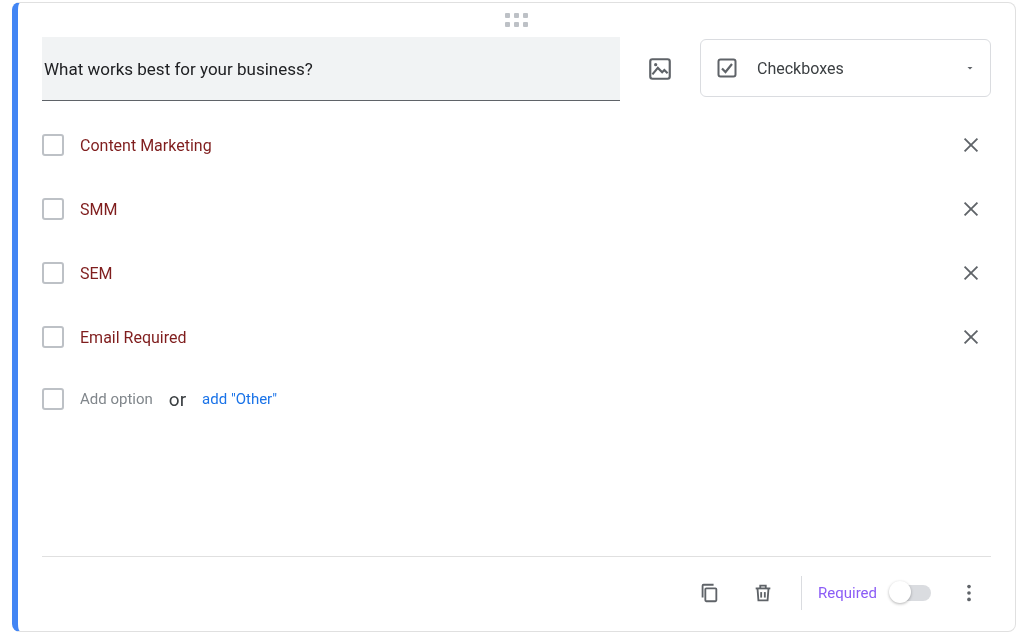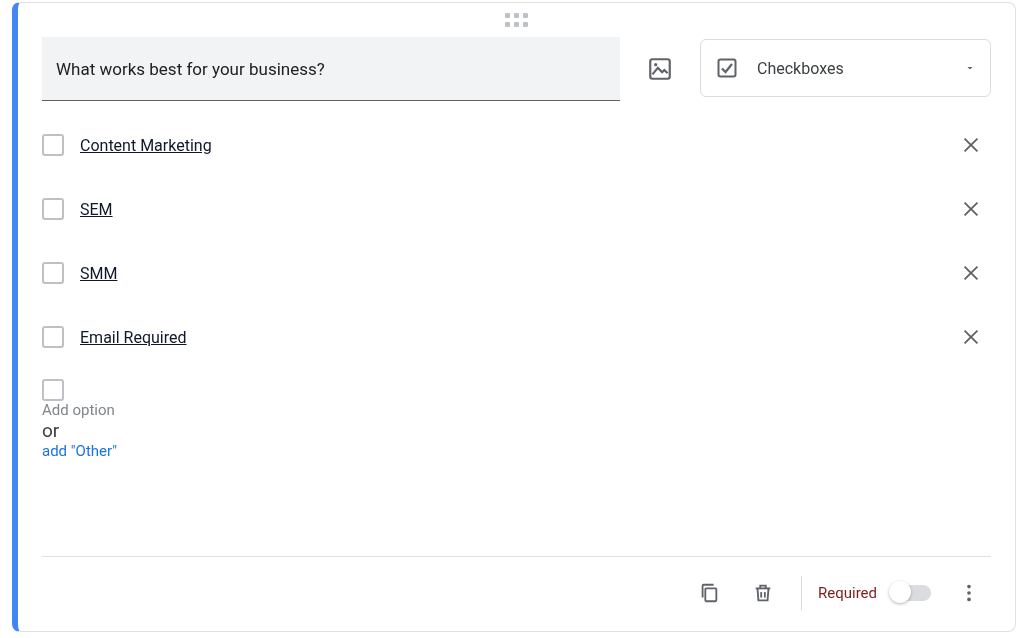--- a/index.html
+++ b/index.html
@@ -42,21 +42,21 @@
     padding:34px 24px 0 24px;
     gap:18px;
   }
   .question-box {
     flex:0 0 578px;
     background:#f1f3f4;
     border-bottom:1px solid #5f6368;
     height:64px;
     display:flex;
     align-items:center;
-    padding:0 12px;
+    padding:0 0;
   }
   .question-box input {
     border:none; outline:none; background:transparent;
     font-size:17px; color:#202124; width:100%;
     font-family:inherit;
   }
   .image-btn {
     width:44px; height:44px;
     display:flex; align-items:center; justify-content:center;
     color:#5f6368; margin-top:10px;
@@ -87,34 +87,33 @@
     gap:16px;
   }
   .option-row + .option-row { margin-top:12px; }
   .cb {
     width:22px; height:22px;
     border:2px solid #bdc1c6;
     border-radius:3px;
     flex:0 0 22px;
   }
   .option-label {
-    font-size:16px; color:#0f172a;
+    font-size:16px; color:#7f1d1d;
     flex:1;
-    text-decoration:underline;
   }
   .remove {
     color:#5f6368; cursor:pointer;
     width:40px; height:40px;
     display:flex; align-items:center; justify-content:center;
   }
   .add-row {
-    display:flex; 
+    display:flex; align-items:center;
+    gap:16px;
     height:40px;
     margin-top:16px;
-    flex-direction:column;
   }
   .add-option { font-size:15px; color:#80868b; cursor:text; }
   .or-text { font-size:19px; color:#3c4043; }
   .add-other { font-size:15px; color:#1a73e8; cursor:pointer; }
   .footer {
     position:absolute;
     left:24px; right:24px; bottom:16px;
     border-top:1px solid #e0e0e0;
     padding-top:14px;
     display:flex;
@@ -124,21 +123,21 @@
   }
   .footer .icon-btn {
     width:44px; height:44px;
     display:flex; align-items:center; justify-content:center;
     color:#5f6368; cursor:pointer;
   }
   .footer .divider {
     width:1px; height:34px; background:#dadce0;
     margin:0 6px;
   }
-  .req-label { font-size:15px; color:#7f1d1d; margin-right:4px; }
+  .req-label { font-size:15px; color:#8b5cf6; margin-right:4px; }
   .toggle {
     width:40px; height:16px; border-radius:10px;
     background:#dadce0; position:relative; cursor:pointer;
     margin-right:6px;
   }
   .toggle .knob {
     position:absolute; left:-2px; top:-4px;
     width:22px; height:22px; border-radius:50%;
     background:#fff; box-shadow:0 1px 3px rgba(0,0,0,0.3);
   }
@@ -195,32 +194,32 @@
       <div class="remove">
         <svg width="22" height="22" viewBox="0 0 24 24" stroke="currentColor" stroke-width="2">
             <line x1="5" y1="5" x2="19" y2="19"></line>
             <line x1="19" y1="5" x2="5" y2="19"></line>
           </svg>
       </div>
     </div>
 
     <div class="option-row">
       <div class="cb"></div>
+      <div class="option-label">SMM</div>
+      <div class="remove">
+        <svg width="22" height="22" viewBox="0 0 24 24" stroke="currentColor" stroke-width="2">
+            <line x1="5" y1="5" x2="19" y2="19"></line>
+            <line x1="19" y1="5" x2="5" y2="19"></line>
+          </svg>
+      </div>
+    </div>
+
+    <div class="option-row">
+      <div class="cb"></div>
       <div class="option-label">SEM</div>
-      <div class="remove">
-        <svg width="22" height="22" viewBox="0 0 24 24" stroke="currentColor" stroke-width="2">
-            <line x1="5" y1="5" x2="19" y2="19"></line>
-            <line x1="19" y1="5" x2="5" y2="19"></line>
-          </svg>
-      </div>
-    </div>
-
-    <div class="option-row">
-      <div class="cb"></div>
-      <div class="option-label">SMM</div>
       <div class="remove">
         <svg width="22" height="22" viewBox="0 0 24 24" stroke="currentColor" stroke-width="2">
             <line x1="5" y1="5" x2="19" y2="19"></line>
             <line x1="19" y1="5" x2="5" y2="19"></line>
           </svg>
       </div>
     </div>
 
 
     <div class="option-row">

